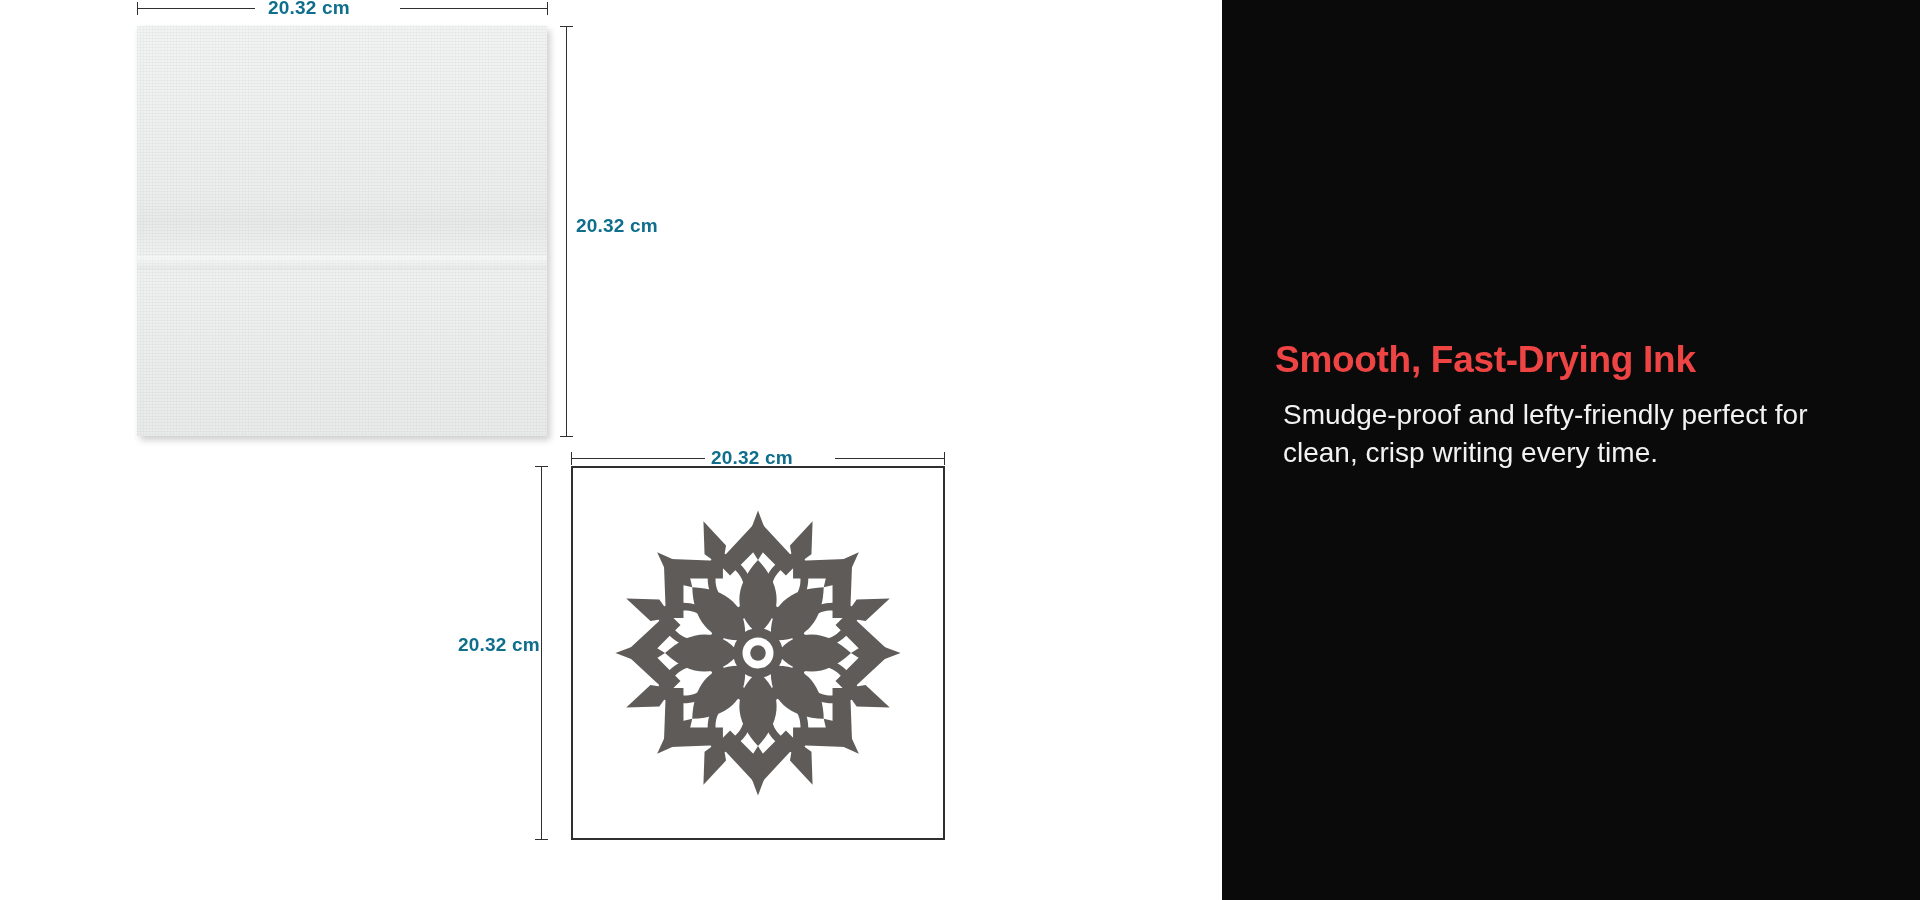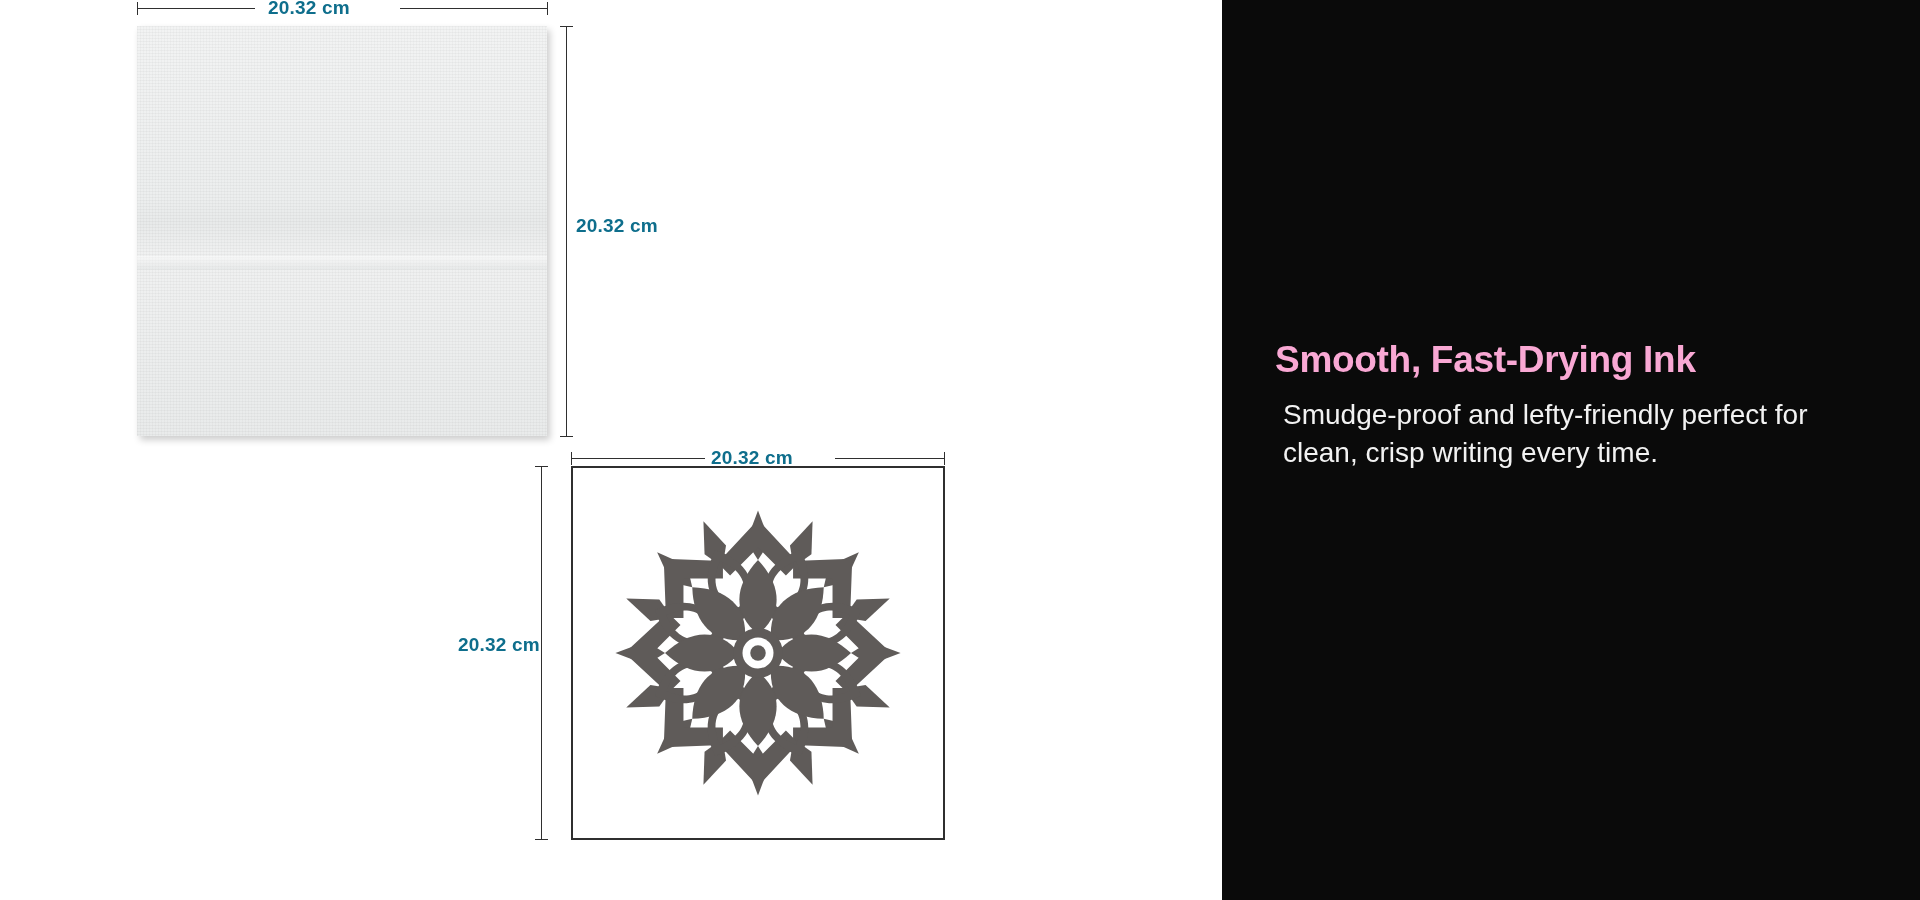--- a/index.html
+++ b/index.html
@@ -141,21 +141,21 @@
     height: 900px;
     background: #0a0a0a;
   }
   .right-inner {
     position: absolute;
     left: 53px;
     top: 338px;
     width: 600px;
   }
   .headline {
-    color: #f9a8d4;
+    color: #ef4444;
     font-size: 37px;
     font-weight: bold;
     letter-spacing: -0.3px;
     margin: 0 0 14px 0;
     line-height: 1.2;
   }
   .subcopy {
     color: #f2f2f2;
     font-size: 28px;
     font-weight: normal;

